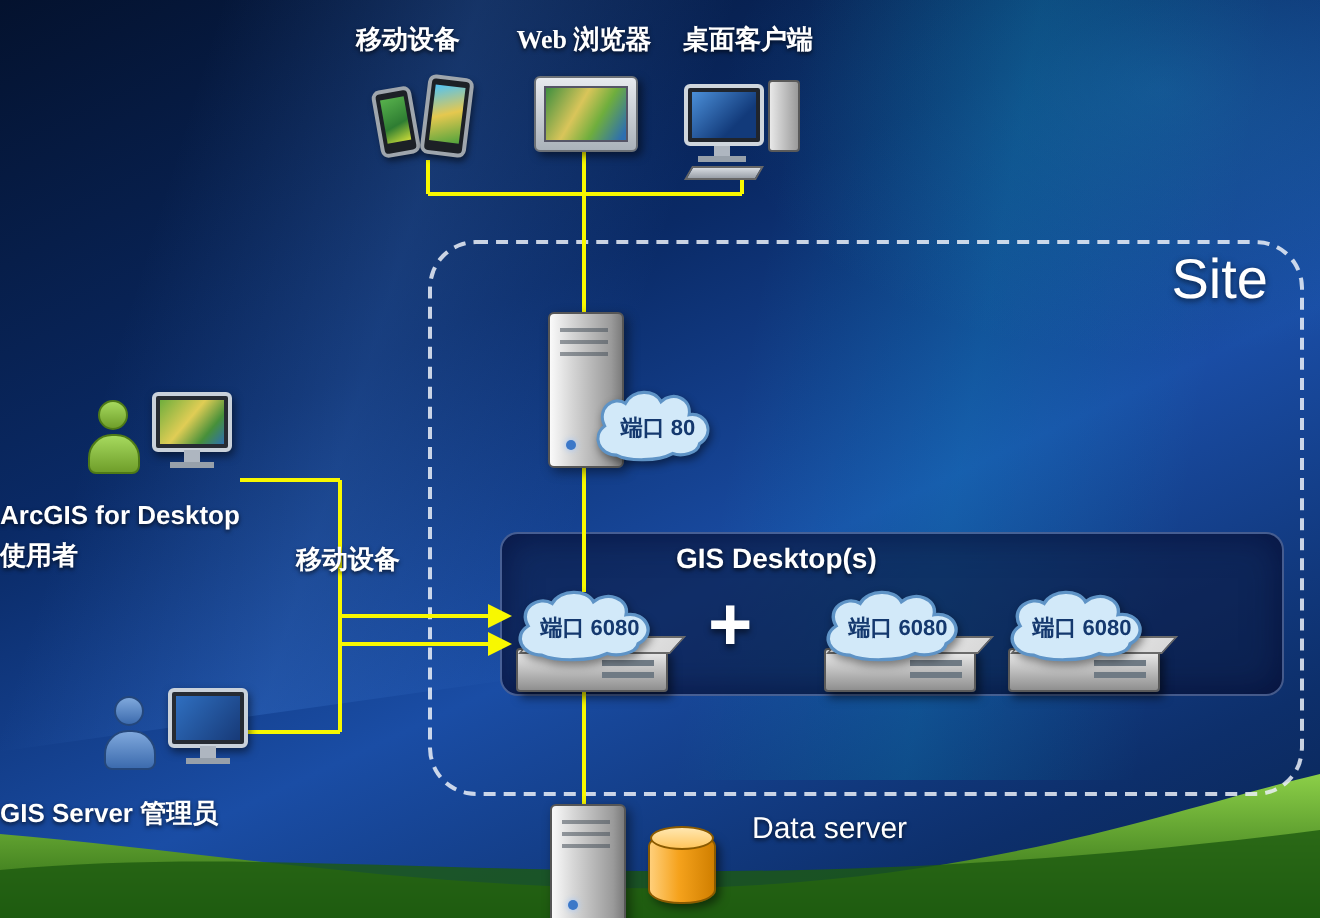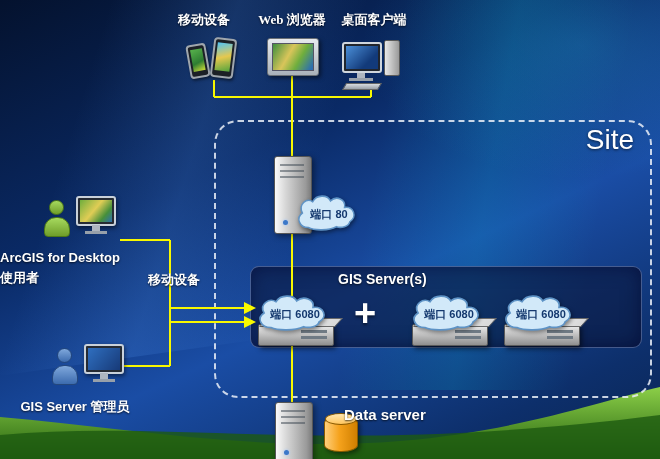--- a/index.html
+++ b/index.html
@@ -102,21 +102,21 @@
     filter:drop-shadow(1px 2px 2px rgba(0,0,0,.45));}
   .cloud-text{position:absolute;left:0;right:0;top:52%;transform:translateY(-50%);text-align:center;
     font-size:11px;font-weight:700;color:#14386e;}
   .cl-80{left:292px;top:192px;width:74px;height:42px;}
   .cl-1{left:252px;top:292px;width:86px;height:42px;}
   .cl-2{left:406px;top:292px;width:86px;height:42px;}
   .cl-3{left:498px;top:292px;width:86px;height:42px;}
 
   .ws-label{position:absolute;left:372px;top:166px;color:#fff;font-size:15px;font-weight:700;
     line-height:19px;text-shadow:0 1px 2px rgba(0,0,0,.7);}
-  .data-label{position:absolute;left:344px;top:406px;color:#fff;font-size:15px;font-weight:700;
+  .data-label{position:absolute;left:376px;top:406px;color:#fff;font-size:15px;font-weight:400;
     text-shadow:0 1px 2px rgba(0,0,0,.7);}
 
   
   .persona{position:absolute;width:84px;height:52px;}
   .persona-user{left:38px;top:194px;}
   .persona-admin{left:46px;top:342px;}
   .p-mon{position:absolute;right:6px;top:2px;width:36px;height:26px;background:#262b33;
     border:2px solid #c9d1da;border-radius:3px;box-shadow:1px 2px 4px rgba(0,0,0,.5);}
   .p-mon::after{content:"";position:absolute;left:50%;bottom:-10px;transform:translateX(-50%);
     width:22px;height:3px;background:#97a0aa;}
@@ -127,21 +127,21 @@
   .p-person{position:absolute;left:6px;top:6px;width:26px;height:42px;}
   .p-head{width:13px;height:13px;border-radius:50%;margin-left:5px;}
   .p-body{width:24px;height:18px;margin-top:2px;border-radius:12px 12px 4px 4px;}
   .persona-user .p-head,.persona-user .p-body{background:linear-gradient(180deg,#a6d95e,#6f9e2a);border:1px solid #4e7a17;}
   .persona-admin .p-head,.persona-admin .p-body{background:linear-gradient(180deg,#7fa8dc,#3c6bae);border:1px solid #24477c;}
 
   .user-label{position:absolute;left:0;top:248px;width:150px;text-align:left;color:#fff;
     font-size:13px;font-weight:700;line-height:20px;text-shadow:0 1px 2px rgba(0,0,0,.7);}
   .publish-label{position:absolute;left:148px;top:271px;color:#fff;font-size:13px;font-weight:700;
     text-shadow:0 1px 2px rgba(0,0,0,.7);}
-  .admin-label{position:absolute;left:0;top:398px;width:150px;text-align:center;color:#fff;
+  .admin-label{position:absolute;left:0;top:398px;width:150px;text-align:left;color:#fff;
     font-size:13px;font-weight:700;text-shadow:0 1px 2px rgba(0,0,0,.7);}
 
   .wires{position:absolute;left:0;top:0;width:660px;height:459px;pointer-events:none;}
 </style>
 </head>
 <body>
 
 <div class="stage">
 
   <div class="streak streak-1"></div>
@@ -211,21 +211,21 @@
   </div>
 
   <div class="tower tw-web"></div>
   <div class="cloud cl-80">
     <svg viewBox="0 0 100 52" preserveAspectRatio="none">
       <path d="M 22 44 C 10 44 5 32 14 26 C 8 15 20 7 28 12 C 33 3 48 3 52 11 C 60 4 73 9 71 19 C 83 17 89 31 78 37 C 77 43 66 45 60 43 C 50 48 30 48 22 44 Z" fill="#d2e9f9" stroke="#5e93c6" stroke-width="2"></path>
     </svg>
     <span class="cloud-text">端口 80</span>
   </div>
 
-  <div class="gis-title">GIS Server(s)</div>
+  <div class="gis-title">GIS Desktop(s)</div>
   <div class="rack rk-1"></div>
   <div class="rack rk-2"></div>
   <div class="rack rk-3"></div>
   <div class="plus">+</div>
 
   <div class="cloud cl-1">
     <svg viewBox="0 0 100 52" preserveAspectRatio="none">
       <path d="M 22 44 C 10 44 5 32 14 26 C 8 15 20 7 28 12 C 33 3 48 3 52 11 C 60 4 73 9 71 19 C 83 17 89 31 78 37 C 77 43 66 45 60 43 C 50 48 30 48 22 44 Z" fill="#d2e9f9" stroke="#5e93c6" stroke-width="2"></path>
     </svg>
     <span class="cloud-text">端口 6080</span>

